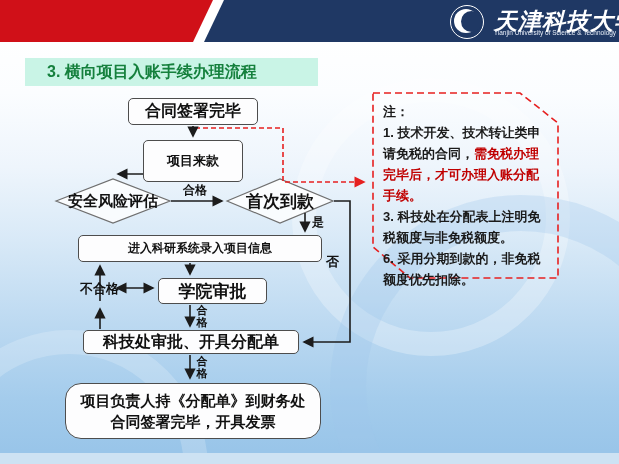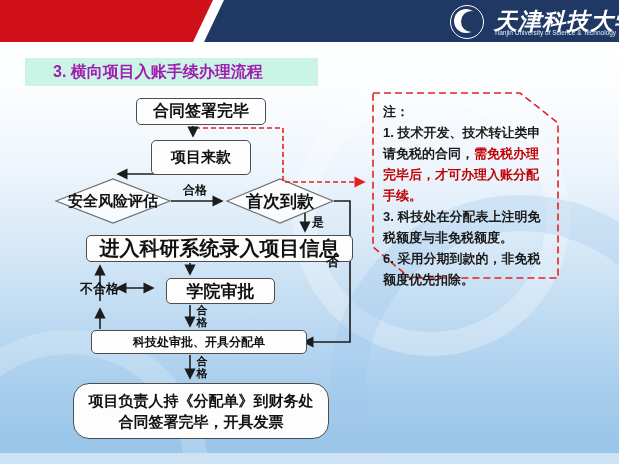--- a/index.html
+++ b/index.html
@@ -30,32 +30,32 @@
     background:#ffffff; border-radius:50%; }
   .emblem::after { content:""; position:absolute; left:10px; top:5px; width:21px; height:21px;
     background:#1f3864; border-radius:50%; }
   .uni-cn { position:absolute; left:494px; top:6px; color:#ffffff; font-size:23px; font-weight:bold;
     font-style:italic; letter-spacing:1px; white-space:nowrap; }
   .uni-en { position:absolute; left:494px; top:29px; color:#e8eef8; font-size:6.5px; white-space:nowrap; }
 
   
   .title-box { position:absolute; left:25px; top:58px; width:293px; height:28px;
     background:#c9f4e6; z-index:2; }
-  .title-text { font-size:16px; font-weight:bold; color:#a21caf; line-height:28px;
-    padding-left:28px; white-space:nowrap; }
+  .title-text { font-size:16px; font-weight:bold; color:#15803d; line-height:28px;
+    padding-left:22px; white-space:nowrap; }
 
   
   .node { position:absolute; z-index:2; background:#fdfdfe; border:1.4px solid #4d4d4d;
     border-radius:5px; display:flex; align-items:center; justify-content:center;
-    font-weight:bold; color:#111; text-align:center; box-sizing:border-box; white-space:nowrap;margin-left:8px; }
+    font-weight:bold; color:#111; text-align:center; box-sizing:border-box; white-space:nowrap; }
   #n-contract { left:128px; top:98px;  width:130px; height:27px; font-size:16px; }
-  #n-payment  { left:143px; top:140px; width:100px; height:35px; font-size:15px; }
-  #n-sys      { left:78px;  top:235px; width:267px; height:27px; font-size:20px; }
+  #n-payment  { left:143px; top:140px; width:100px; height:42px; font-size:13px; }
+  #n-sys      { left:78px;  top:235px; width:244px; height:27px; font-size:12px; }
   #n-college  { left:158px; top:278px; width:109px; height:26px; font-size:17px; }
-  #n-tech     { left:83px;  top:330px; width:216px; height:24px; font-size:12px; }
+  #n-tech     { left:83px;  top:330px; width:216px; height:24px; font-size:16px; }
   #n-final    { left:65px;  top:383px; width:256px; height:56px; font-size:15px;
                 border-radius:16px; flex-direction:column; line-height:21px;align-items:center; }
 
   .dlabel { position:absolute; z-index:2; display:flex; align-items:center; justify-content:center;
     font-weight:bold; color:#111; white-space:nowrap; }
   #d-risk  { left:54px;  top:180px; width:118px; height:42px; font-size:15px; }
   #d-first { left:227px; top:180px; width:106px; height:42px; font-size:17px; }
 
   
   .clabel { position:absolute; z-index:2; font-weight:bold; color:#111; }

